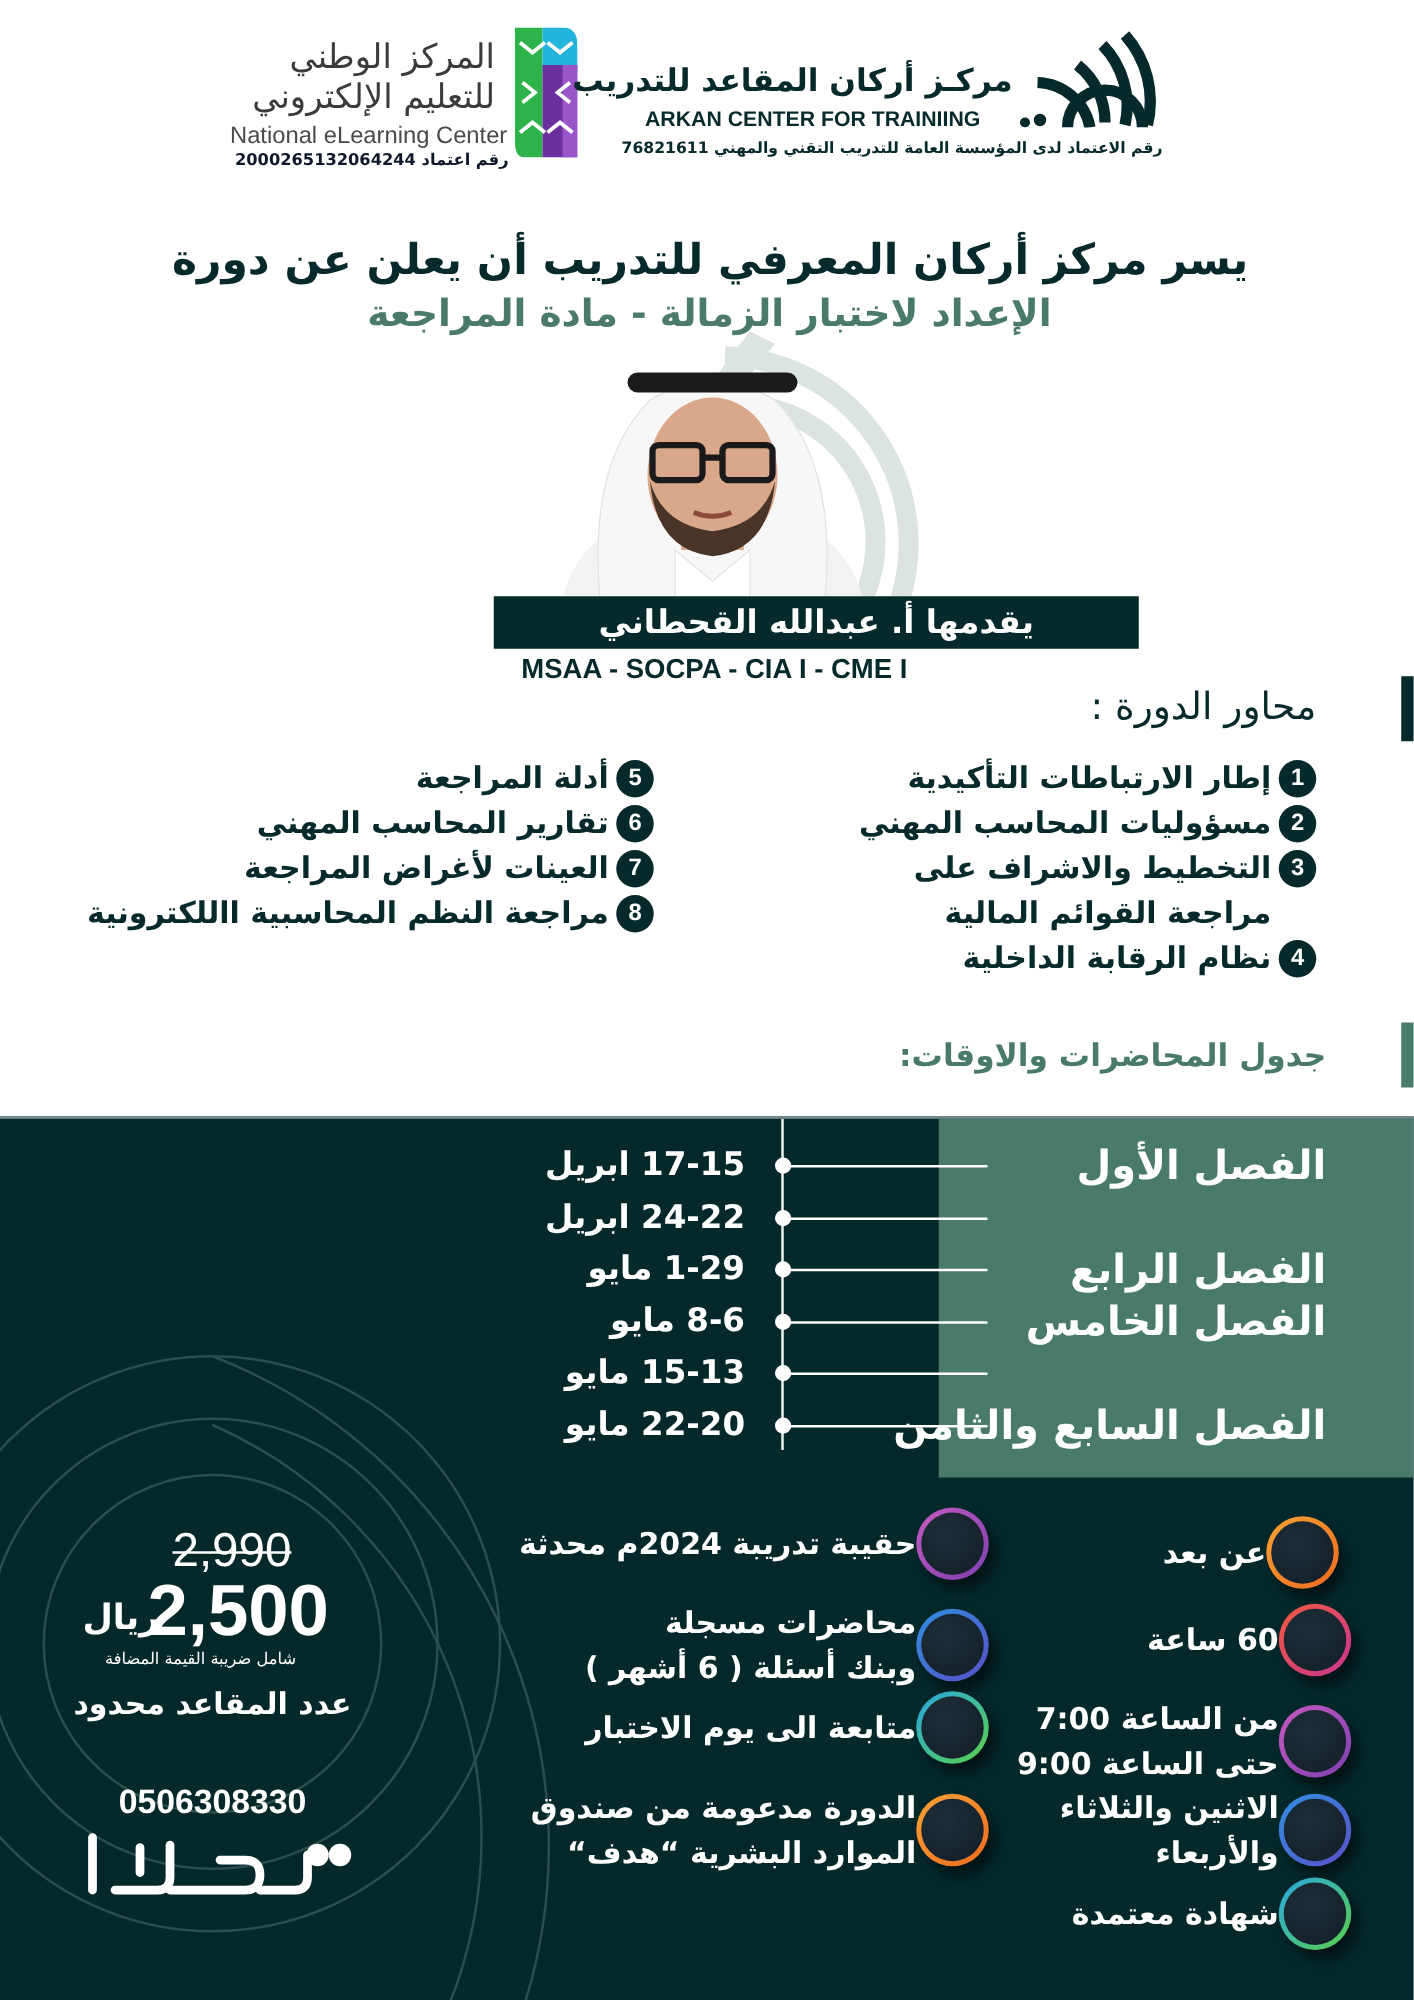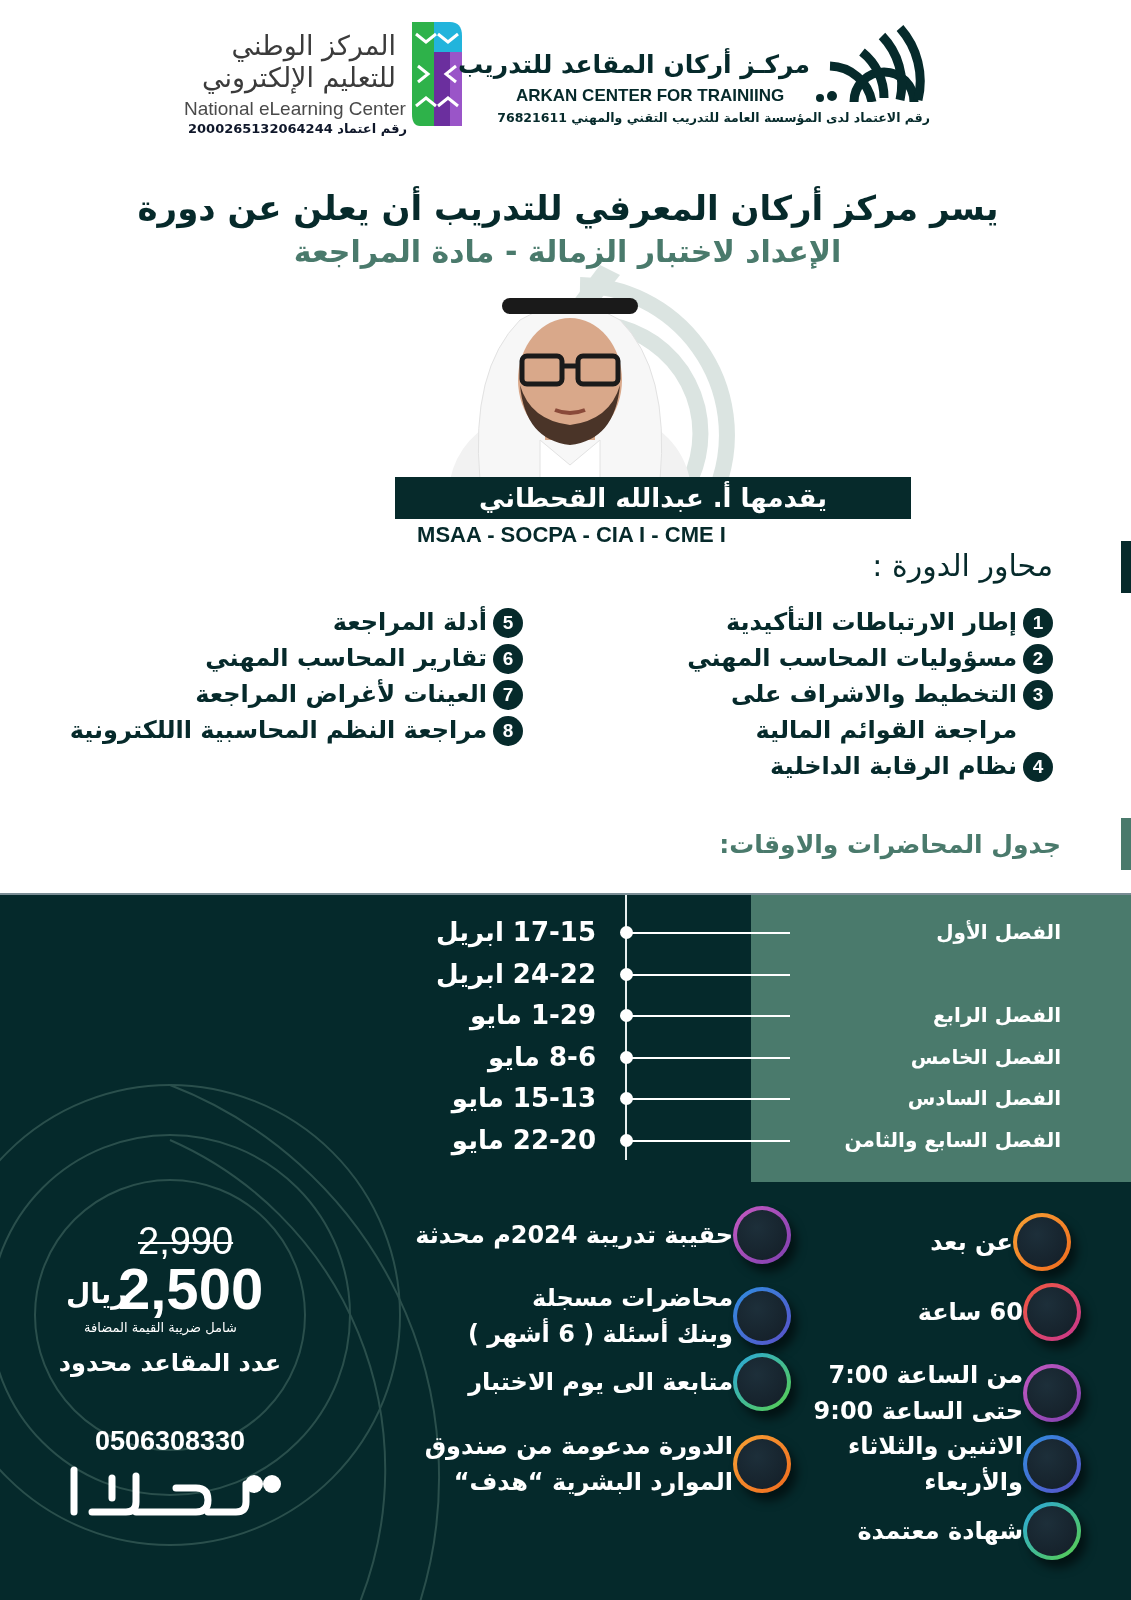--- a/index.html
+++ b/index.html
@@ -49,21 +49,21 @@
     .axes-right .axis-text { width: 340px; }
     .axes-left .axis-text { width: 440px; }
 
     
     .dark-panel { left: 0; top: 893px; width: 1131px; height: 707px; background: #05292b; border-top: 2px solid #7a8d95; overflow: hidden; }
     .bg-rings { left: 0; top: 0; width: 1131px; height: 707px; }
     .sched-green { right: 0; top: 0; width: 380px; height: 287px; background: #4a7a6c; }
     .sched-vline { left: 625px; top: 0; width: 2px; height: 265px; background: #e8efef; }
 
     .sched-row { position: absolute; width: 1131px; left: 0; height: 40px; }
-    .sched-label { position: absolute; right: 70px; top: 0; font-size: 20px; color: #ffffff; white-space: nowrap; line-height: 40px; font-weight: bold; }
+    .sched-label { position: absolute; right: 70px; top: 0; font-size: 32px; color: #ffffff; white-space: nowrap; line-height: 40px; font-weight: bold; }
     .sched-date { position: absolute; left: 448px; width: 148px; text-align: right; top: 0; font-size: 26px; color: #ffffff; font-weight: bold; white-space: nowrap; line-height: 40px; direction: rtl; }
     .sched-line { position: absolute; left: 626px; top: 20px; width: 164px; height: 2px; background: #ffffff; }
     .sched-dot { position: absolute; left: 620px; top: 14px; width: 13px; height: 13px; border-radius: 50%; background: #ffffff; }
 
     
     .feature { position: absolute; display: flex; align-items: center; flex-direction: row; }
     .feature-ring { width: 58px; height: 58px; border-radius: 50%; padding: 4px; flex: 0 0 auto; box-shadow: 6px 8px 10px rgba(0,0,0,0.55); }
     .feature-ring .inner { width: 100%; height: 100%; border-radius: 50%; background: radial-gradient(circle at 40% 35%, #1d2f3a, #131d26); }
     .feature-text { color: #ffffff; font-size: 24px; font-weight: bold; line-height: 36px; text-align: right; margin-left: 16px; white-space: nowrap; }
 
@@ -231,21 +231,20 @@
     <span class="sched-dot"></span>
     <span class="sched-date">1-29 مايو</span>
   </div>
   <div class="sched-row" style="top:142px">
     <span class="sched-label">الفصل الخامس</span>
     <span class="sched-line"></span>
     <span class="sched-dot"></span>
     <span class="sched-date">8-6 مايو</span>
   </div>
   <div class="sched-row" style="top:183px">
-    <span class="sched-label">الفصل السادس</span>
     <span class="sched-line"></span>
     <span class="sched-dot"></span>
     <span class="sched-date">15-13 مايو</span>
   </div>
   <div class="sched-row" style="top:225px">
     <span class="sched-label">الفصل السابع والثامن</span>
     <span class="sched-line"></span>
     <span class="sched-dot"></span>
     <span class="sched-date">22-20 مايو</span>
   </div>

